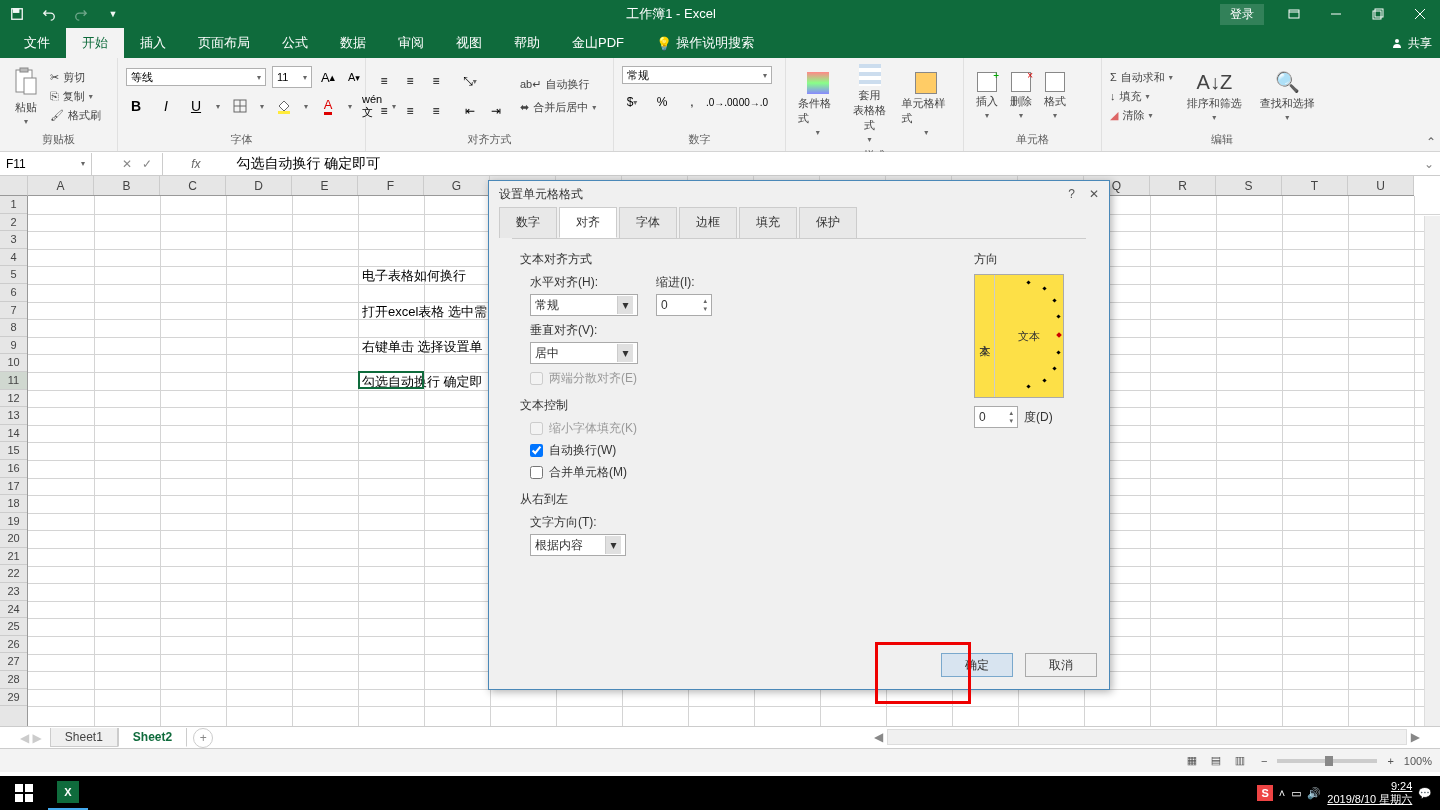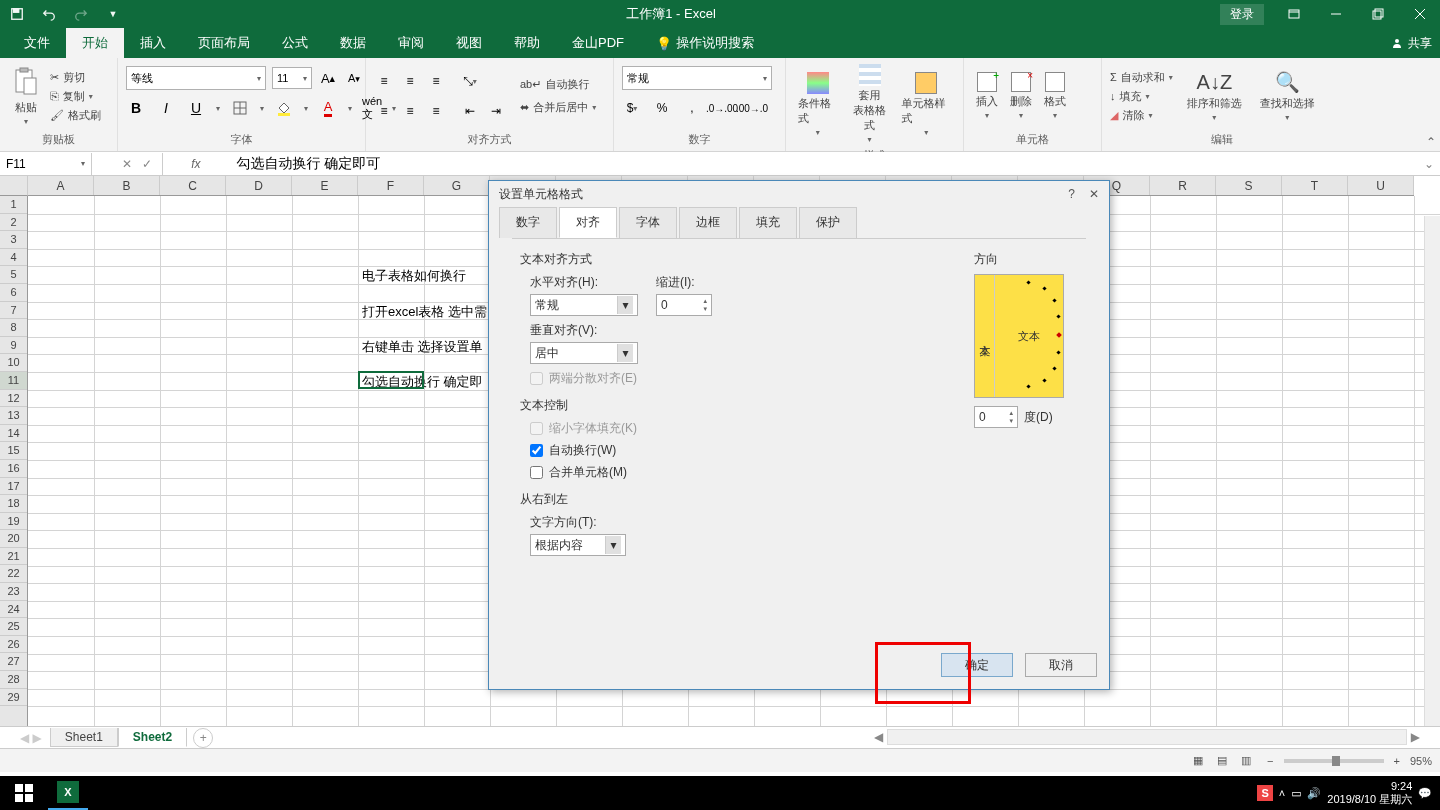--- a/index.html
+++ b/index.html
@@ -22,21 +22,21 @@
 .share-btn { display: flex; align-items: center; gap: 4px; }
 
 
 .ribbon { background: #f3f3f3; height: 94px; border-bottom: 1px solid #d4d4d4; display: flex; position: relative; }
 .ribbon-group { border-right: 1px solid #e0e0e0; padding: 4px 8px 2px; display: flex; flex-direction: column; }
 .group-body { flex: 1; display: flex; align-items: center; gap: 6px; }
 .group-label { text-align: center; font-size: 11px; color: #5f5f5f; padding: 2px 0; }
 .big-btn { display: flex; flex-direction: column; align-items: center; justify-content: center; gap: 2px; padding: 2px 4px; font-size: 11px; color: #444; }
 .small-row { display: flex; flex-direction: column; gap: 4px; }
 .small-btn { display: flex; align-items: center; gap: 4px; font-size: 11px; color: #444; }
-.font-combo { width: 140px; height: 24px; background: #fff; border: 1px solid #b0b0b0; padding: 0 4px; font-size: 11px; display: flex; align-items: center; justify-content: space-between; }
+.font-combo { width: 140px; height: 18px; background: #fff; border: 1px solid #b0b0b0; padding: 0 4px; font-size: 11px; display: flex; align-items: center; justify-content: space-between; }
 .size-combo { width: 40px; height: 22px; background: #fff; border: 1px solid #b0b0b0; padding: 0 4px; font-size: 11px; display: flex; align-items: center; justify-content: space-between; }
 .icon-row { display: flex; gap: 6px; align-items: center; }
 .icon-btn { width: 20px; height: 20px; display: flex; align-items: center; justify-content: center; }
 .collapse-ribbon { position: absolute; right: 4px; bottom: 2px; color: #666; }
 
 
 .formula-bar { height: 24px; border-bottom: 1px solid #ccc; display: flex; align-items: center; background: #fff; position: relative; gap: 20px; }
 .name-box { width: 92px; height: 22px; border-right: 1px solid #ccc; display: flex; align-items: center; padding: 0 6px; justify-content: space-between; font-size: 12px; }
 .fb-icons { display: flex; gap: 10px; padding: 0 10px; color: #888; border-right: 1px solid #ccc; height: 22px; align-items: center; }
 .fx { font-style: italic; font-size: 12px; color: #666; padding: 0 8px; }
@@ -73,21 +73,21 @@
 .view-btns { display: flex; gap: 2px; }
 .view-btn { width: 22px; height: 18px; border: 1px solid transparent; display: flex; align-items: center; justify-content: center; }
 .zoom-slider { width: 100px; height: 4px; background: #ccc; position: relative; }
 .zoom-thumb { position: absolute; left: 48px; top: -3px; width: 8px; height: 10px; background: #888; }
 
 
 .taskbar { position: absolute; bottom: 0; left: 0; right: 0; height: 34px; background: #000; display: flex; align-items: center; color: #fff; }
 .task-icons { display: flex; gap: 4px; padding-left: 4px; }
 .task-icon { width: 40px; height: 34px; display: flex; align-items: center; justify-content: center; }
 .tray { margin-left: auto; display: flex; align-items: center; gap: 6px; padding-right: 8px; font-size: 11px; }
-.clock { text-align: right; line-height: 1.2; }
+.clock { text-align: right; line-height: 1.2; text-decoration: underline; }
 
 
 .dialog { position: absolute; left: 488px; top: 180px; width: 622px; height: 510px; background: #f0f0f0; border: 1px solid #4a88b8; box-shadow: 2px 2px 8px rgba(0,0,0,0.3); font-size: 12px; color: #333; }
 .dlg-title { height: 26px; display: flex; align-items: center; padding: 0 10px; justify-content: space-between; }
 .dlg-close-wrap { display: flex; gap: 14px; color: #555; }
 .dlg-tabs { display: flex; padding: 0 10px; gap: 2px; }
 .dlg-tab { padding: 6px 16px; background: #e8e8e8; border: 1px solid #ccc; border-bottom: none; font-size: 12px; }
 .dlg-tab.active { background: #fff; border-bottom: 1px solid #fff; }
 .dlg-body { border-top: 1px solid #ccc; margin: 0 23px; background: #f0f0f0; padding: 12px 8px; height: 410px; position: relative; }
 .dlg-section-label { font-size: 12px; margin-bottom: 6px; }
@@ -546,21 +546,21 @@
   <div class="view-btns">
     <div class="view-btn">▦</div>
     <div class="view-btn">▤</div>
     <div class="view-btn">▥</div>
   </div>
   <span>−</span>
   <div class="zoom-slider">
       <div class="zoom-thumb"></div>
     </div>
   <span>+</span>
-  <span>95%</span>
+  <span>100%</span>
 </div>
 
 <div class="taskbar">
   <div class="task-icons">
     <div class="task-icon">
         <svg width="18" height="18" viewBox="0 0 18 18" fill="#fff">
           <rect x="0" y="0" width="8" height="8"></rect>
           <rect x="10" y="0" width="8" height="8"></rect>
           <rect x="0" y="10" width="8" height="8"></rect>
           <rect x="10" y="10" width="8" height="8"></rect>

